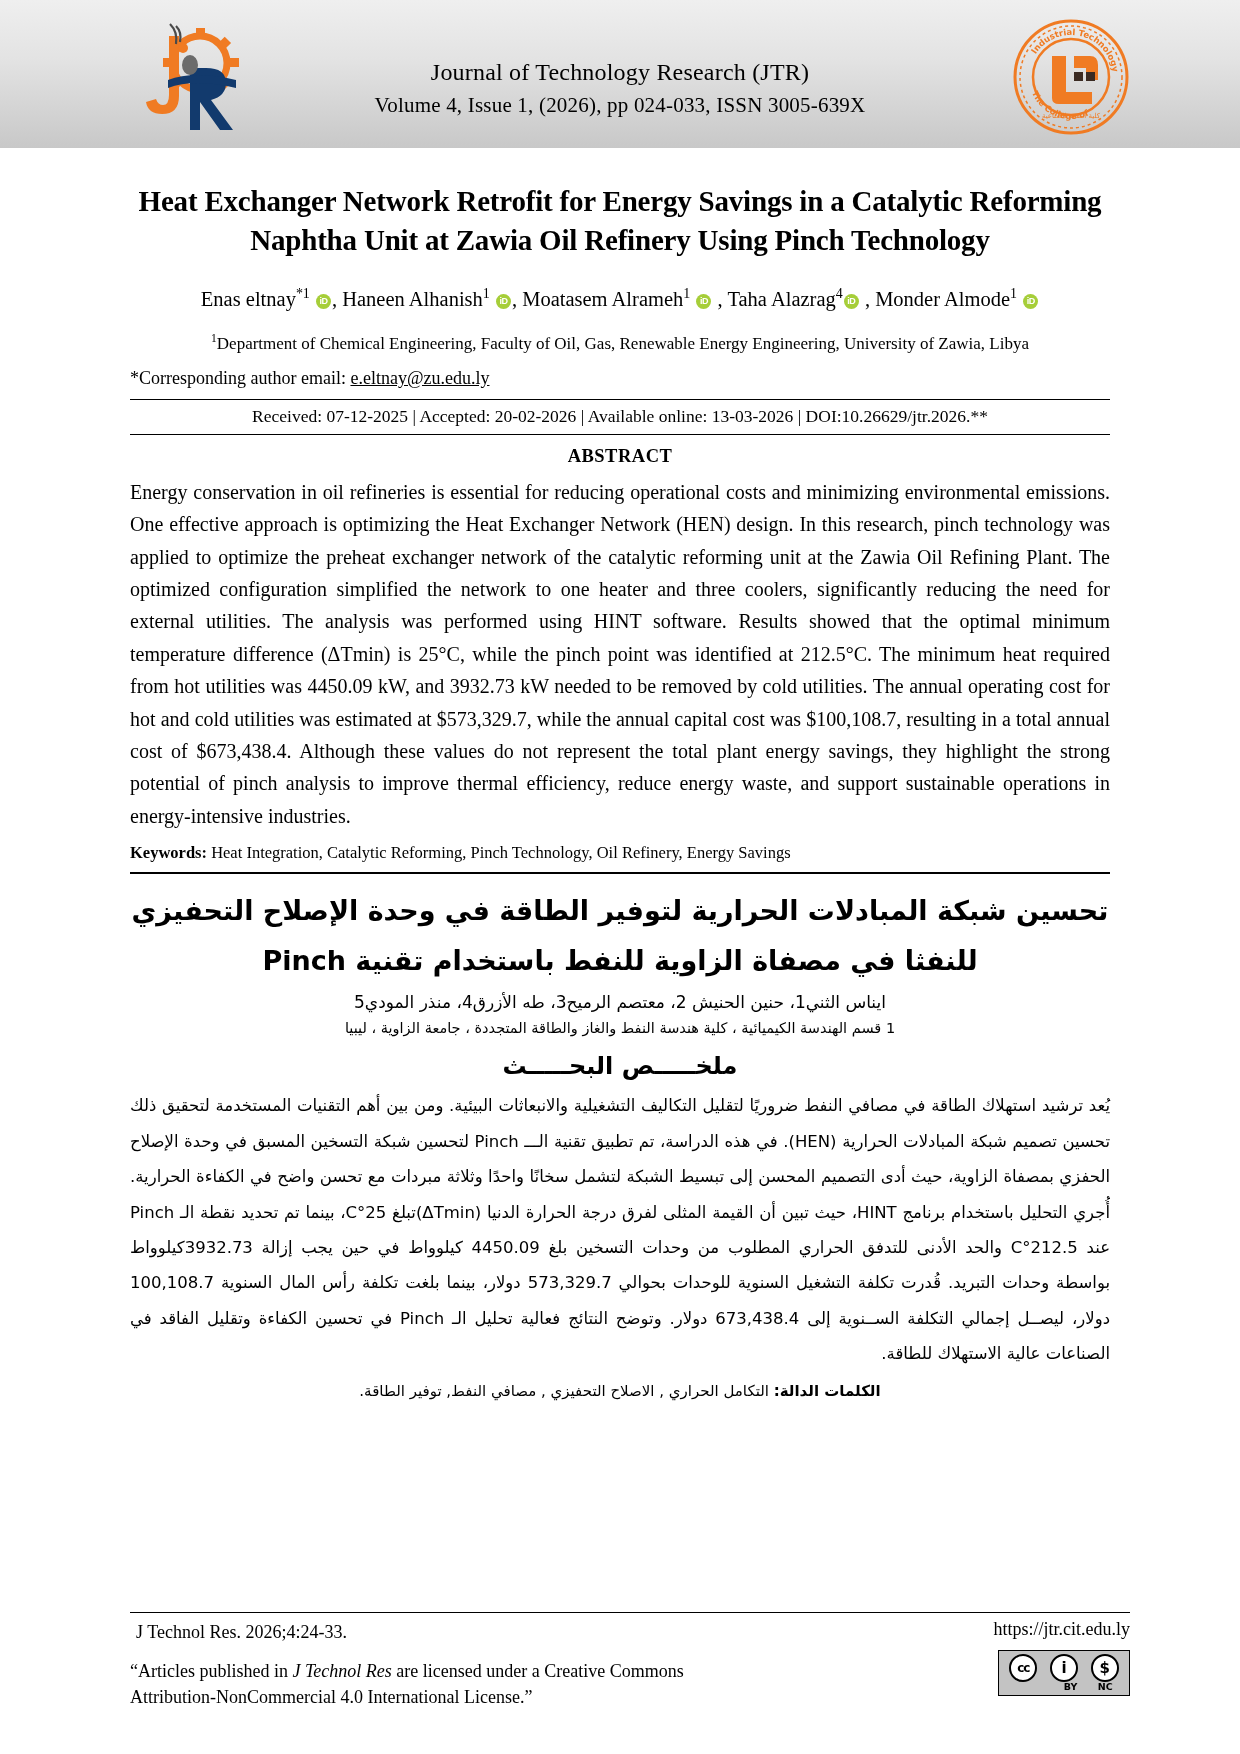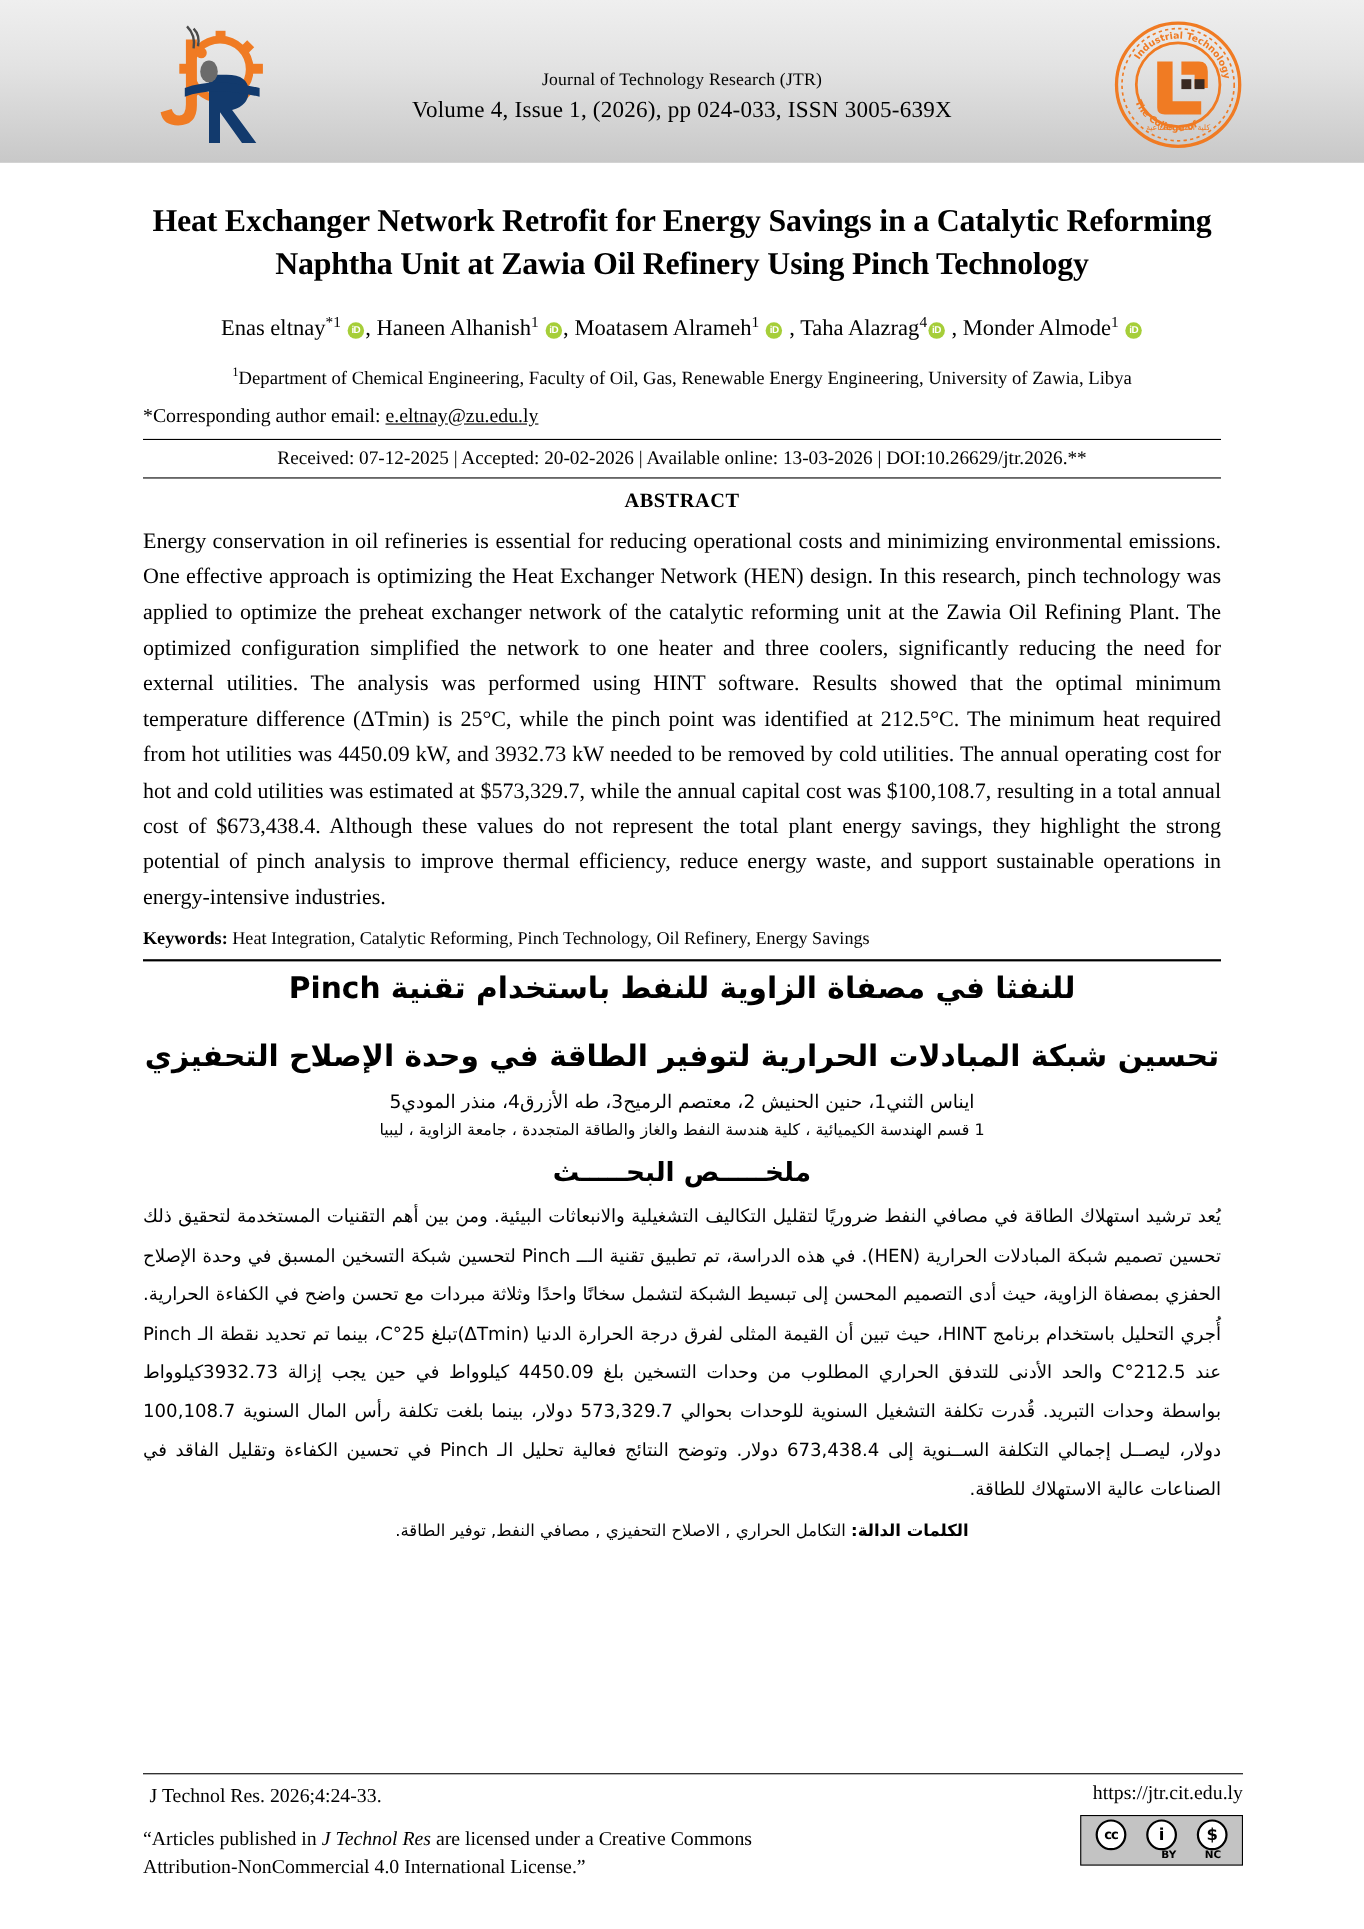--- a/index.html
+++ b/index.html
@@ -22,21 +22,21 @@
     background: linear-gradient(180deg, #efefef 0%, #e3e3e3 40%, #d2d2d2 78%, #c8c8c8 100%);
     display: flex;
     align-items: center;
     justify-content: center;
   }
   .banner-center {
     text-align: center;
     line-height: 1.45;
   }
   .banner-line1 {
-    font-size: 16px;
+    font-size: 24px;
     letter-spacing: .2px;
     margin-top: 28px;
   }
   .banner-line2 {
     font-size: 21px;
     letter-spacing: .2px;
   }
   .jtr-logo {
     position: absolute;
     left: 132px;
@@ -206,21 +206,21 @@
     align-items: flex-start;
   }
   .footer-left { font-size: 18px; line-height: 1.45; }
   .footer-left .fl1 { padding-left: 6px; }
   .footer-left .fl2 { margin-top: 13px; }
   .footer-left i { font-style: italic; }
   .footer-right { text-align: right; }
   .footer-url { font-size: 18px; }
   .cc-badge {
     margin-top: 10px;
-    width: 148px;
+    width: 132px;
     height: 46px;
     background: #c3c3c3;
     border: 1px solid #000;
     display: flex;
     flex-direction: column;
     justify-content: center;
     margin-left: auto;
   }
   .cc-icons {
     display: flex;
@@ -340,22 +340,22 @@
 
   <div class="abstract-body">Energy conservation in oil refineries is essential for reducing operational costs and minimizing environmental emissions. One effective approach is optimizing the Heat Exchanger Network (HEN) design. In this research, pinch technology was applied to optimize the preheat exchanger network of the catalytic reforming unit at the Zawia Oil Refining Plant. The optimized configuration simplified the network to one heater and three coolers, significantly reducing the need for external utilities. The analysis was performed using HINT software. Results showed that the optimal minimum temperature difference (ΔTmin) is 25°C, while the pinch point was identified at 212.5°C. The minimum heat required from hot utilities was 4450.09 kW, and 3932.73 kW needed to be removed by cold utilities. The annual operating cost for hot and cold utilities was estimated at $573,329.7, while the annual capital cost was $100,108.7, resulting in a total annual cost of $673,438.4. Although these values do not represent the total plant energy savings, they highlight the strong potential of pinch analysis to improve thermal efficiency, reduce energy waste, and support sustainable operations in energy-intensive industries.</div>
 
   <div class="keywords">
     <b>Keywords:</b>
     <span>Heat Integration, Catalytic Reforming, Pinch Technology, Oil Refinery, Energy Savings</span>
   </div>
 
   <div class="rule-thick"></div>
 
+  <div class="ar-title">تحسين شبكة المبادلات الحرارية لتوفير الطاقة في وحدة الإصلاح التحفيزي</div>
   <div class="ar-title" style="margin-top:0">للنفثا في مصفاة الزاوية للنفط باستخدام تقنية Pinch</div>
-  <div class="ar-title">تحسين شبكة المبادلات الحرارية لتوفير الطاقة في وحدة الإصلاح التحفيزي</div>
 
   <div class="ar-authors">ايناس الثني1، حنين الحنيش 2، معتصم الرميح3، طه الأزرق4، منذر المودي5</div>
 
   <div class="ar-affil">1 قسم الهندسة الكيميائية ، كلية هندسة النفط والغاز والطاقة المتجددة ، جامعة الزاوية ، ليبيا</div>
 
   <div class="ar-abs-head">ملخـــــص البحـــــث</div>
 
   <div class="ar-body">يُعد ترشيد استهلاك الطاقة في مصافي النفط ضروريًا لتقليل التكاليف التشغيلية والانبعاثات البيئية. ومن بين أهم التقنيات المستخدمة لتحقيق ذلك تحسين تصميم شبكة المبادلات الحرارية (HEN). في هذه الدراسة، تم تطبيق تقنية الـــ Pinch لتحسين شبكة التسخين المسبق في وحدة الإصلاح الحفزي بمصفاة الزاوية، حيث أدى التصميم المحسن إلى تبسيط الشبكة لتشمل سخانًا واحدًا وثلاثة مبردات مع تحسن واضح في الكفاءة الحرارية. أُجري التحليل باستخدام برنامج HINT، حيث تبين أن القيمة المثلى لفرق درجة الحرارة الدنيا (ΔTmin)تبلغ 25°C، بينما تم تحديد نقطة الـ Pinch عند 212.5°C والحد الأدنى للتدفق الحراري المطلوب من وحدات التسخين بلغ 4450.09 كيلوواط في حين يجب إزالة 3932.73كيلوواط بواسطة وحدات التبريد. قُدرت تكلفة التشغيل السنوية للوحدات بحوالي 573,329.7 دولار، بينما بلغت تكلفة رأس المال السنوية 100,108.7 دولار، ليصــل إجمالي التكلفة الســنوية إلى 673,438.4 دولار. وتوضح النتائج فعالية تحليل الـ Pinch في تحسين الكفاءة وتقليل الفاقد في الصناعات عالية الاستهلاك للطاقة.</div>
 
   <div class="ar-keywords">

